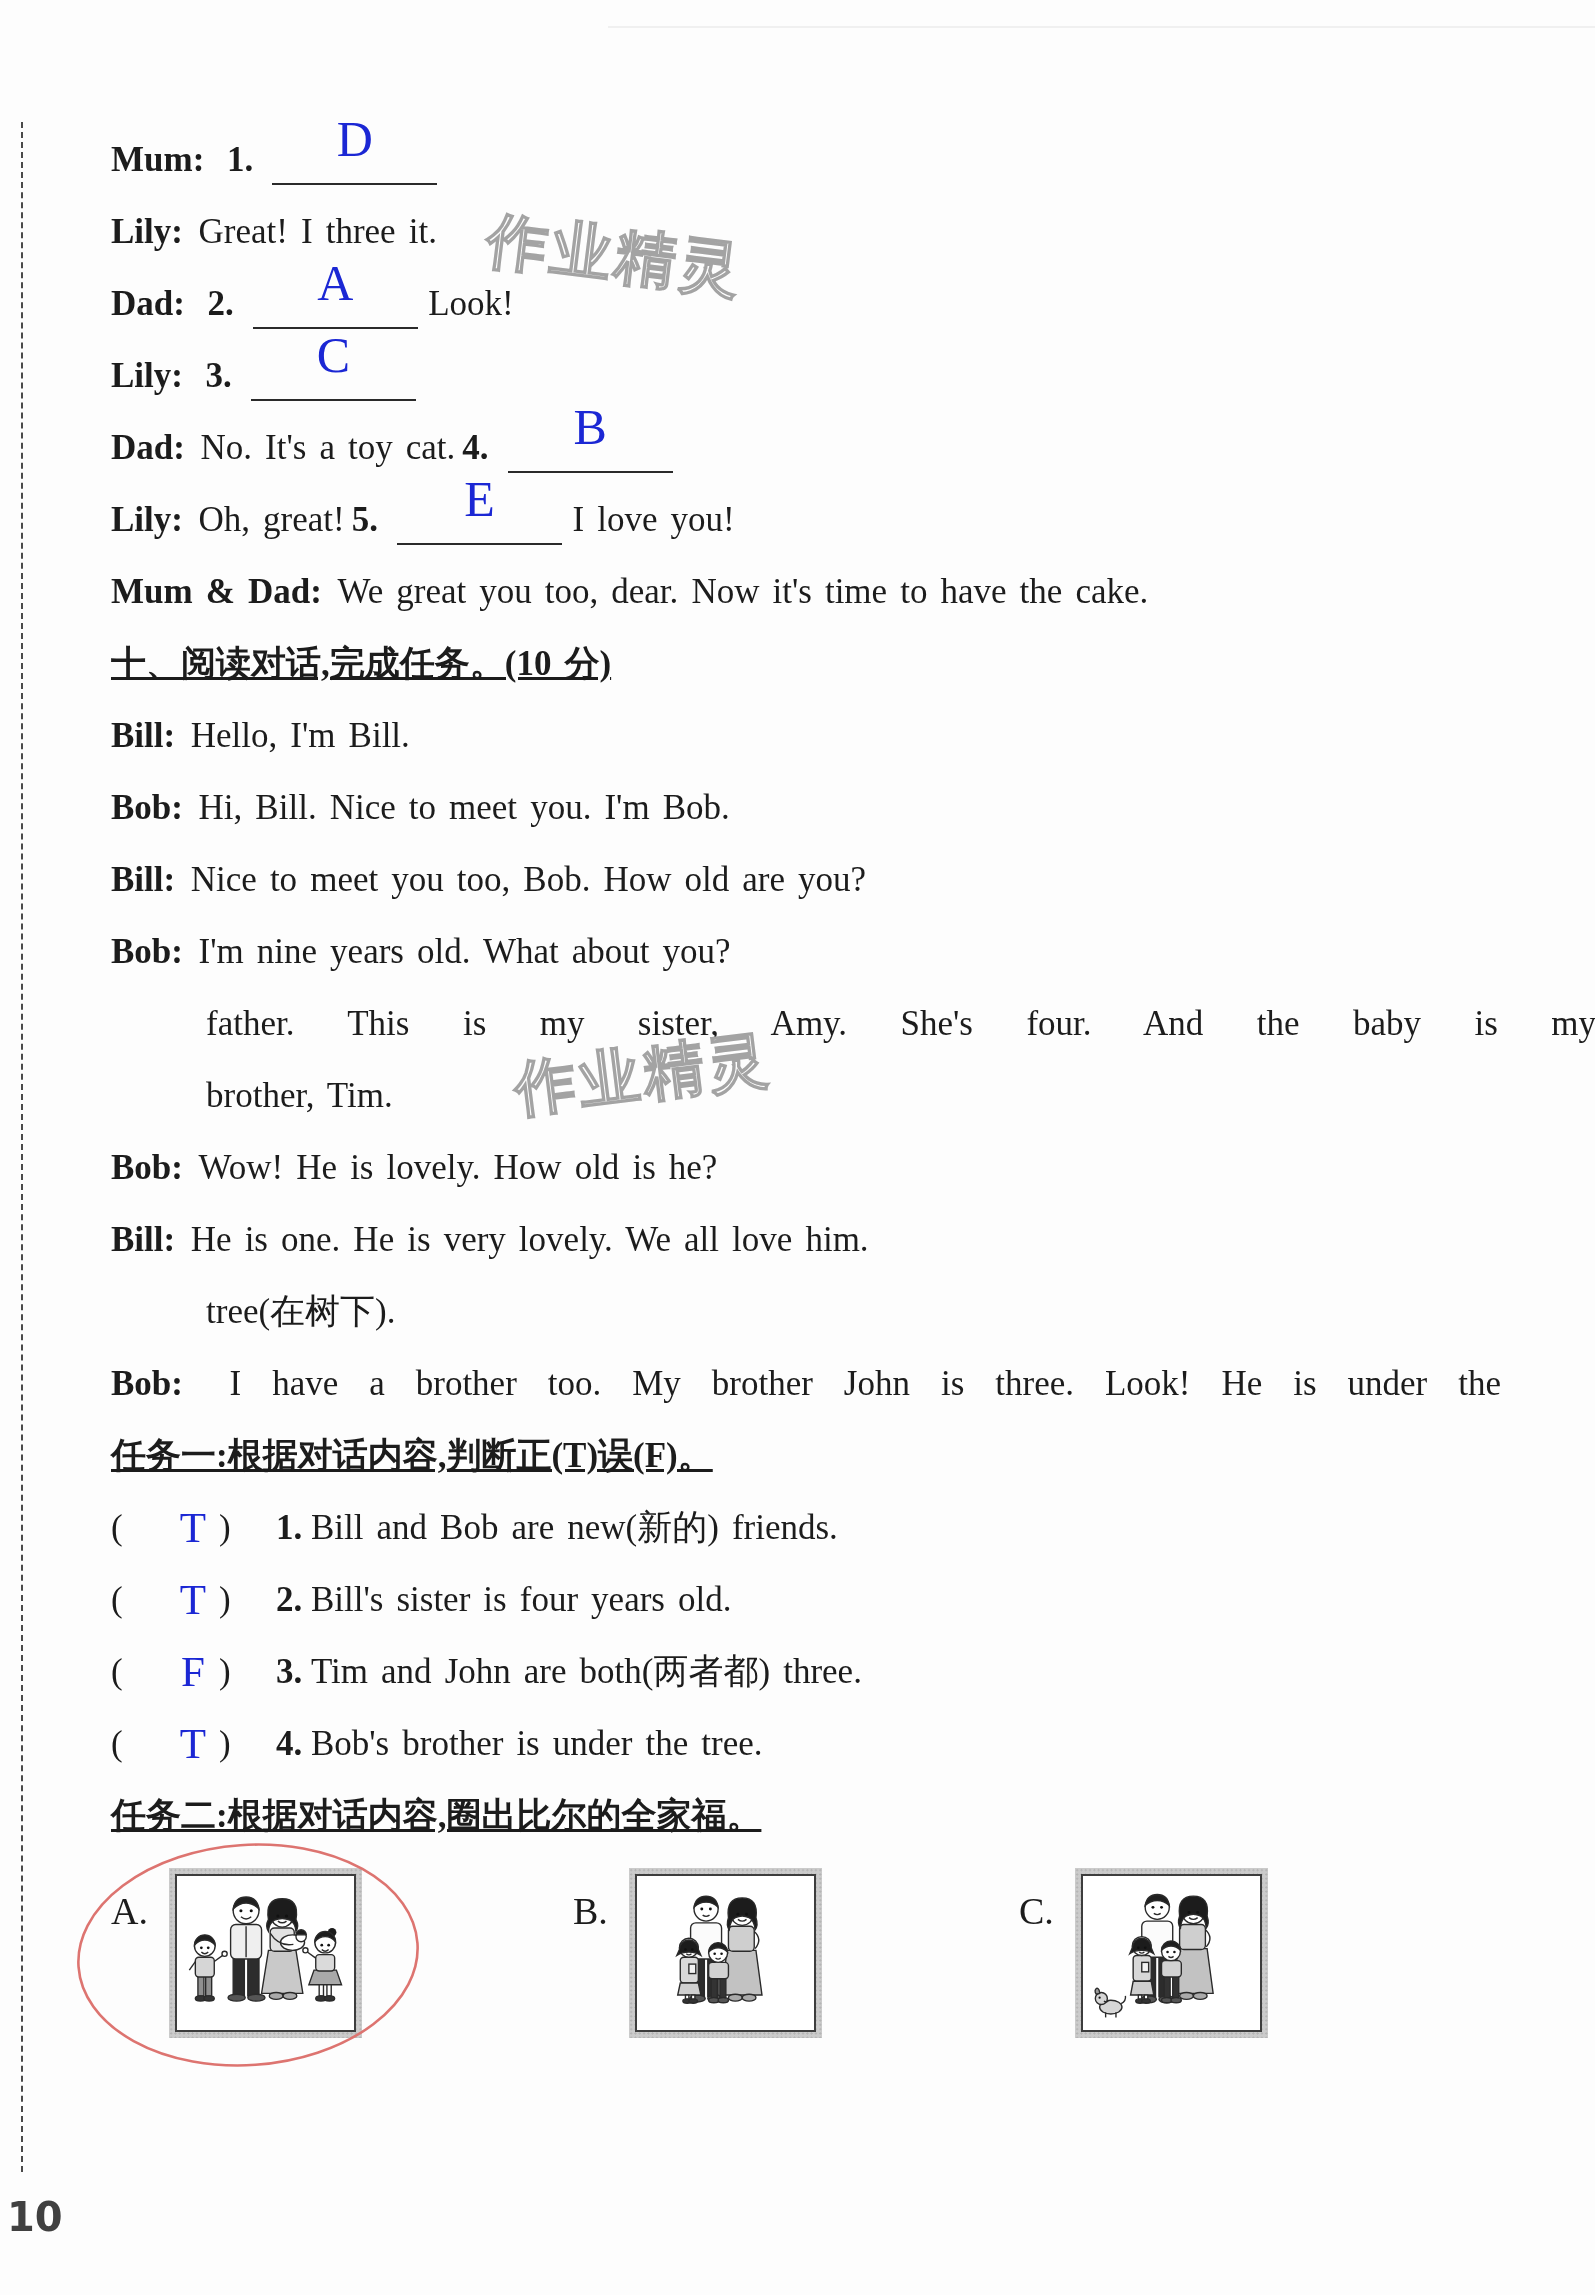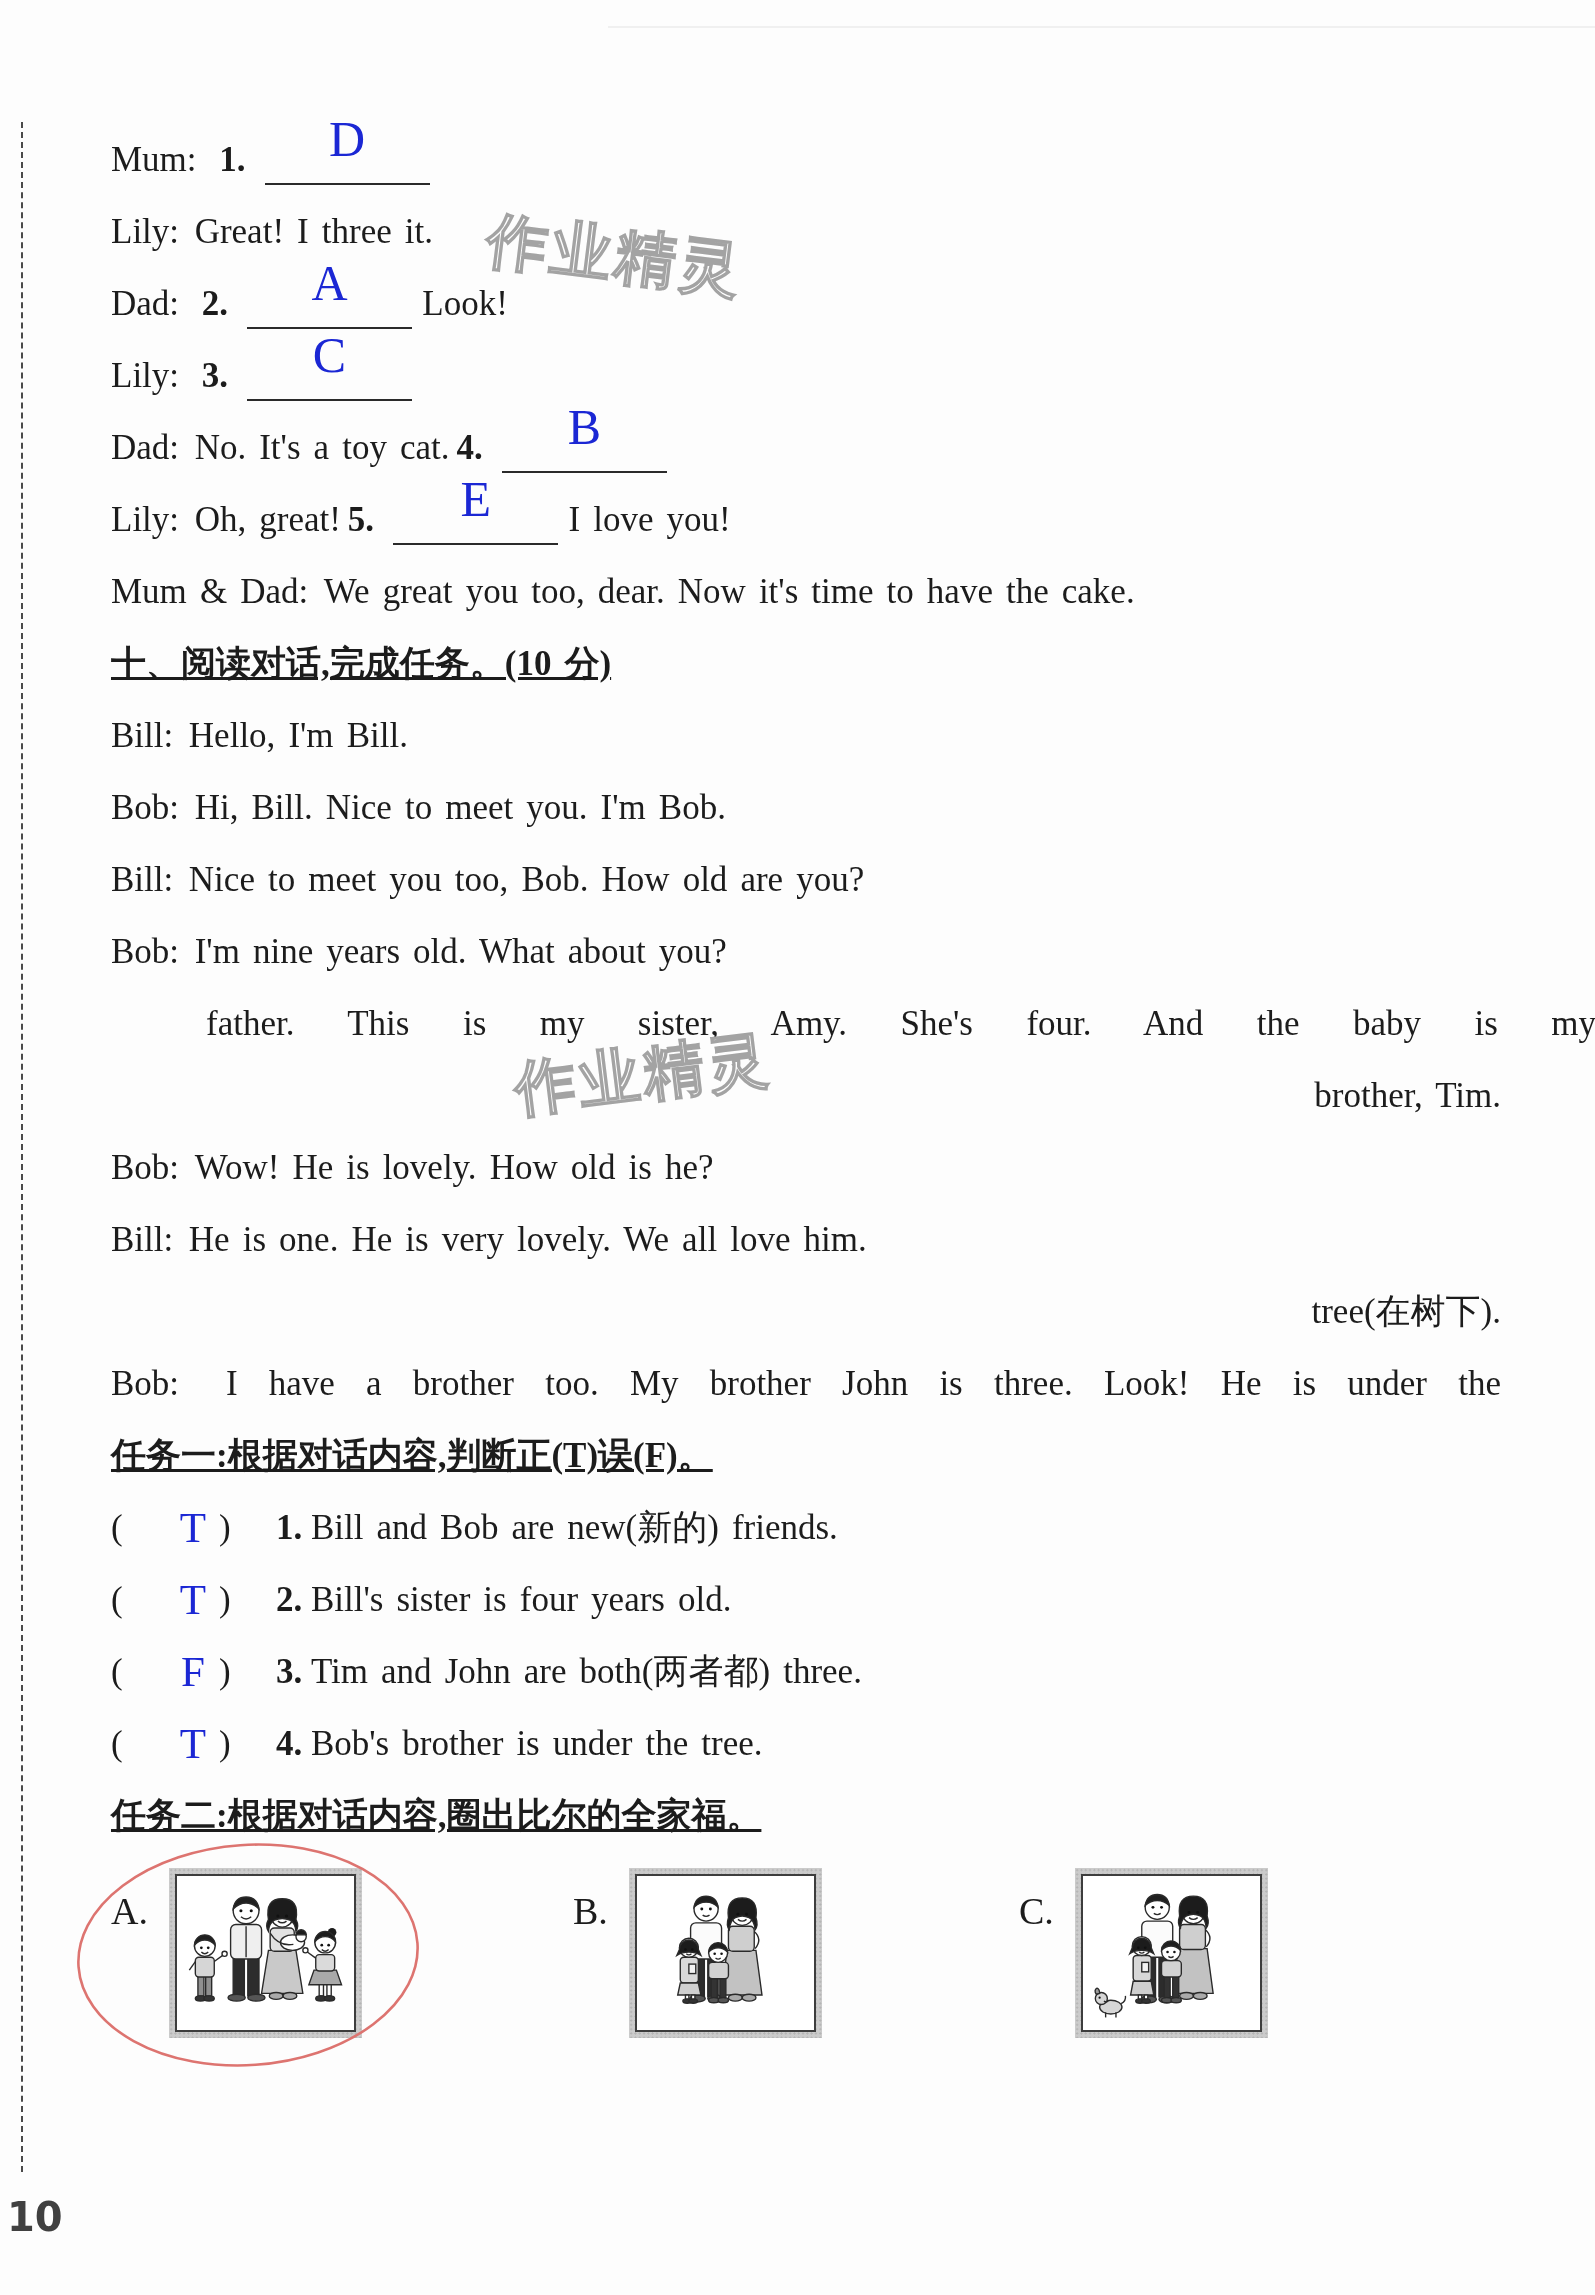--- a/index.html
+++ b/index.html
@@ -45,22 +45,22 @@
     height:72px;
     white-space:nowrap;
     word-spacing:4.3px;
   }
   .j{
     white-space:normal;
     text-align:justify;
     text-align-last:justify;
     width:100%;
   }
-  .cont{padding-left:95px;text-align:right;}
-  .speaker{font-weight:normal;margin-right:15.6px;margin-top:20px;}
+  .cont{padding-left:95px;}
+  .speaker{font-weight:bold;margin-right:15.6px;margin-top:20px;}
   .num{font-weight:bold;margin:0 8.7px 0 7px;}
   .heading{font-weight:bold;font-size:35px;text-decoration:underline;}
   .blank{
     display:inline-block;
     position:relative;
     min-width:165px;
     height:40px;
     border-bottom:2.6px solid #2a2a2a;
     vertical-align:-14px;
     margin:0 10.4px;

